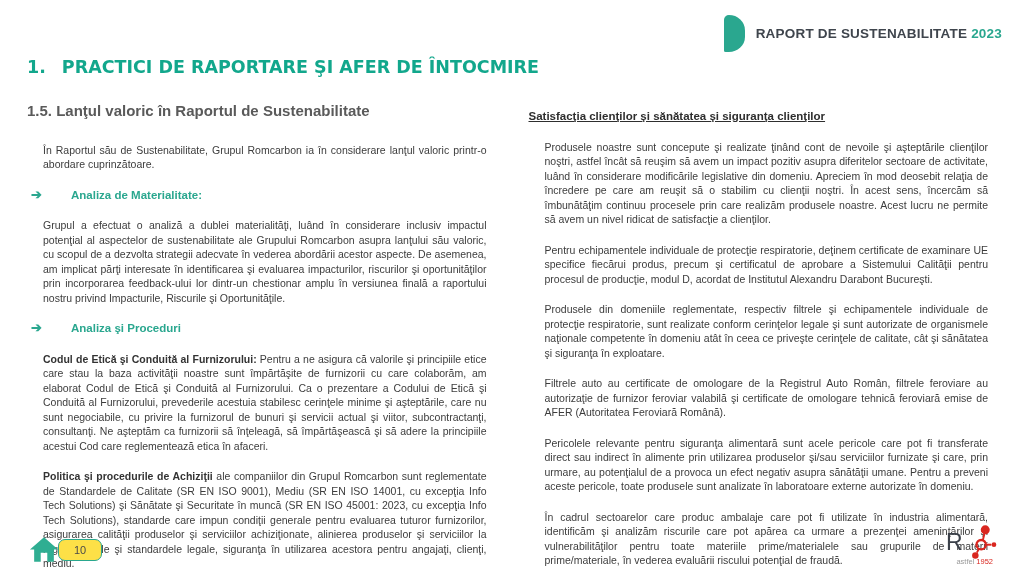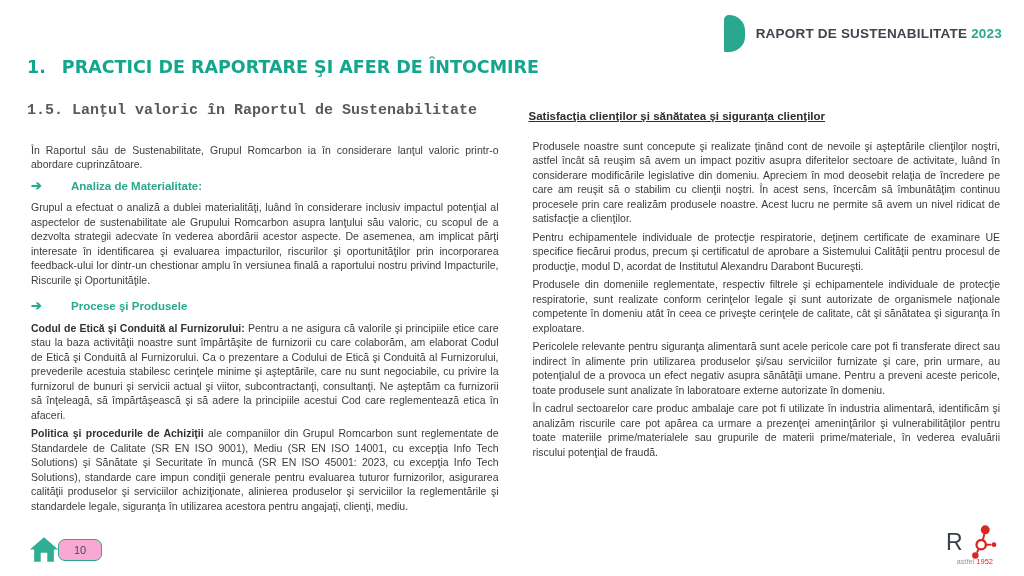--- a/index.html
+++ b/index.html
@@ -43,52 +43,52 @@
     width:481px;
     font-size:10.5px; line-height:14.5px;
     text-align:justify;
     color:#3c3c3c;
   }
 
   .left-subtitle {
     margin:0 0 24px 0;
     font-size:15px; font-weight:bold; color:#5a5a5a;
     text-align:left;
-    font-family:Liberation Mono, monospace;
+    font-family:Liberation Sans, sans-serif;
   }
   .right-heading {
     margin:5px 0 15px 0;
     font-size:11.5px; font-weight:bold; color:#2e2e2e;
     text-align:left;
     text-decoration:underline;
   }
 
   .bullet-row {
     display:flex; align-items:baseline;
     margin:7px 0 7px 4px;
     color:#2aa78f; font-weight:bold; font-size:11.5px;
     text-align:left;
   }
   .bullet-arrow { width:40px; font-size:13px; }
 
-  p { margin:4px; }
+  p { margin:16px; }
   .gap-before { margin-top:12px; }
   b { color:#333333; }
 
   
   .home-btn {
     position:absolute; left:29px; bottom:13px;
     width:30px; height:27px; cursor:pointer;
   }
   .page-badge {
     position:absolute; left:58px; bottom:15px;
     width:44px; height:22px;
     border:1.6px solid #2aa78f; border-radius:7px;
     display:flex; align-items:center; justify-content:center;
-    font-size:11px; color:#4a4a4a; background:#f9a8d4;
+    font-size:11px; color:#4a4a4a; background:#fde047;
   }
 
   .logo { position:absolute; right:25px; bottom:10px; }
   .logo-row { display:flex; align-items:center; }
   .logo-text {
     font-size:23px; color:#3b414a; letter-spacing:6.5px;
     font-family:"Liberation Sans", sans-serif;
   }
   .logo-molecule { margin:0 2px 0 0; }
   .logo-tagline {
@@ -123,33 +123,34 @@
 
       <div class="bullet-row">
         <span class="bullet-arrow">➔</span>
         <span>Analiza de Materialitate:</span>
       </div>
 
       <p>Grupul a efectuat o analiză a dublei materialităţi, luând în considerare inclusiv impactul potenţial al aspectelor de sustenabilitate ale Grupului Romcarbon asupra lanţului său valoric, cu scopul de a dezvolta strategii adecvate în vederea abordării acestor aspecte. De asemenea, am implicat părţi interesate în identificarea şi evaluarea impacturilor, riscurilor şi oportunităţilor prin incorporarea feedback-ului lor dintr-un chestionar amplu  în versiunea finală a raportului nostru privind Impacturile, Riscurile şi Oportunităţile.</p>
 
       <div class="bullet-row gap-before">
         <span class="bullet-arrow">➔</span>
-        <span>Procese şi Produsele</span>
+        <span>Analiza şi Proceduri</span>
       </div>
 
       <p><b>Codul de Etică şi Conduită al Furnizorului:</b><span> Pentru a ne asigura că valorile şi principiile etice care stau la baza activităţii noastre sunt împărtăşite de furnizorii cu care colaborăm, am elaborat Codul de Etică şi Conduită al Furnizorului. Ca o prezentare a Codului de Etică şi Conduită al Furnizorului, prevederile acestuia stabilesc cerinţele minime şi aşteptările, care nu sunt negociabile, cu privire la furnizorul de bunuri şi servicii actual şi viitor, subcontractanţi, consultanţi. Ne aşteptăm ca furnizorii să înţeleagă, să împărtăşească şi să adere la principiile acestui Cod care reglementează etica în afaceri.</span></p>
 
       <p><b>Politica şi procedurile de Achiziţii</b><span> ale companiilor din Grupul Romcarbon sunt reglementate de Standardele de Calitate (SR EN ISO 9001), Mediu (SR EN ISO 14001, cu excepţia Info Tech Solutions) şi Sănătate şi Securitate în muncă (SR EN ISO 45001: 2023, cu excepţia Info Tech Solutions), standarde care impun condiţii generale pentru evaluarea tuturor furnizorilor, asigurarea calităţii produselor şi serviciilor achiziţionate, alinierea produselor şi serviciilor la reglementările şi standardele legale, siguranţa în utilizarea acestora pentru angajaţi, clienţi, mediu.</span></p>
     </div>
 
     <div class="col">
       <h3 class="right-heading">Satisfacţia clienţilor şi sănătatea şi siguranţa clienţilor</h3>
       <p>Produsele noastre sunt concepute şi realizate ţinând cont de nevoile şi aşteptările clienţilor noştri, astfel încât să reuşim să avem un impact pozitiv asupra diferitelor sectoare de activitate, luând în considerare modificările legislative din domeniu. Apreciem în mod deosebit relaţia de încredere pe care am reuşit să o stabilim cu clienţii noştri. În acest sens, încercăm să îmbunătăţim continuu procesele prin care realizăm produsele noastre. Acest lucru ne permite să avem un nivel ridicat de satisfacţie a clienţilor.</p>
       <p>Pentru echipamentele individuale de protecţie respiratorie, deţinem certificate de examinare UE specifice fiecărui produs, precum şi certificatul de aprobare a Sistemului Calităţii pentru procesul de producţie, modul D, acordat de Institutul Alexandru Darabont Bucureşti.</p>
       <p>Produsele din domeniile reglementate, respectiv filtrele şi echipamentele individuale de protecţie respiratorie, sunt realizate conform cerinţelor legale şi sunt autorizate de organismele naţionale competente în domeniu atât în ceea ce priveşte cerinţele de calitate, cât şi sănătatea şi siguranţa în exploatare.</p>
+      <p>Filtrele auto au certificate de omologare de la Registrul Auto Român, filtrele feroviare au autorizaţie de furnizor feroviar valabilă şi certificate de omologare tehnică feroviară emise de AFER (Autoritatea Feroviară Română).</p>
       <p>Pericolele relevante pentru siguranţa alimentară sunt acele pericole care pot fi transferate direct sau indirect în alimente prin utilizarea produselor şi/sau serviciilor furnizate şi care, prin urmare, au potenţialul de a provoca un efect negativ asupra sănătăţii umane. Pentru a preveni aceste pericole, toate produsele sunt analizate în laboratoare externe autorizate în domeniu.</p>
       <p>În cadrul sectoarelor care produc ambalaje care pot fi utilizate în industria alimentară, identificăm şi analizăm riscurile care pot apărea ca urmare a prezenţei ameninţărilor şi vulnerabilităţilor pentru toate materiile prime/materialele sau grupurile de materii prime/materiale, în vederea evaluării riscului potenţial de fraudă.</p>
     </div>
   </div>
 </div>
 
 <div class="home-btn">
   <svg width="30" height="27" viewBox="0 0 32 28">
     <path d="M16 1 L31 14 L26.5 14 L26.5 27 L19.5 27 L19.5 17.5 L12.5 17.5 L12.5 27 L5.5 27 L5.5 14 L1 14 Z" fill="#2fae92"></path>
   </svg>

